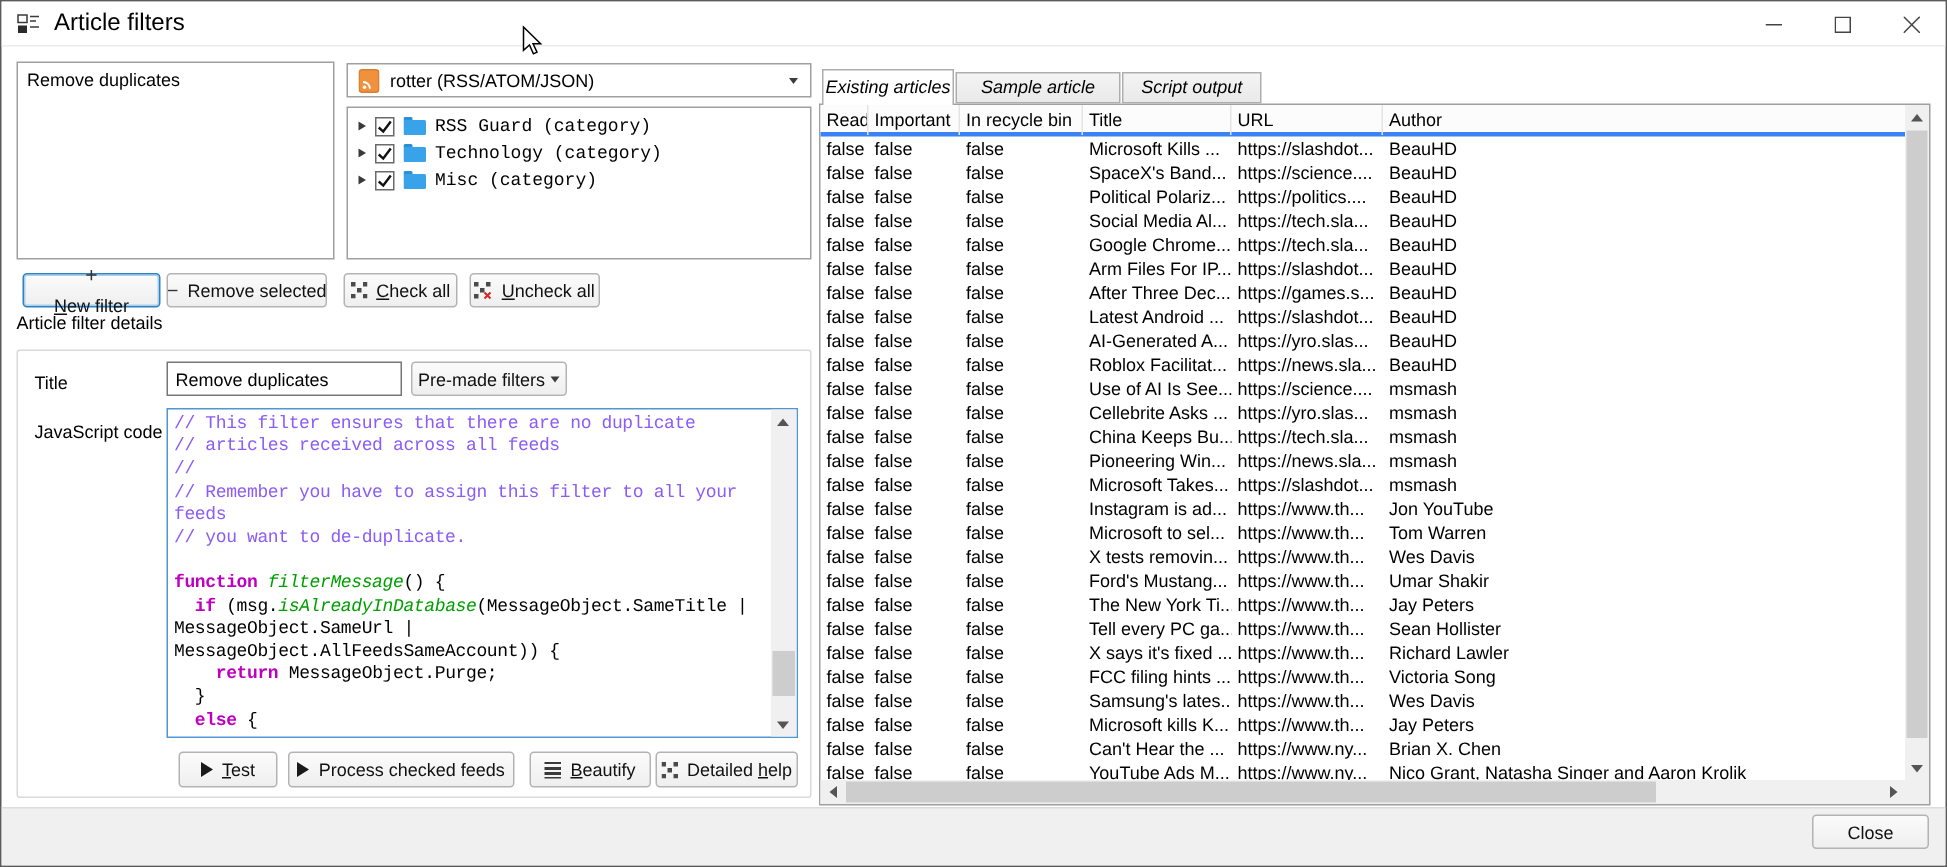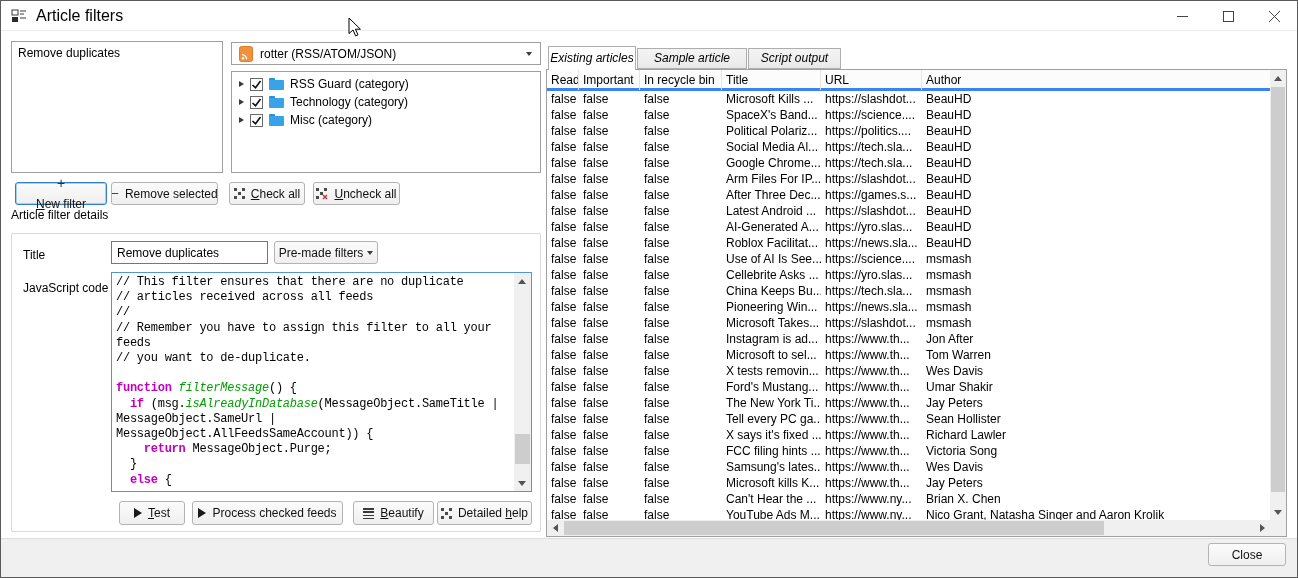--- a/index.html
+++ b/index.html
@@ -36,34 +36,34 @@
   .checkbox { width:13px; height:13px; border:1px solid #6a6a6a; background:#fff;
               display:flex; align-items:center; justify-content:center; flex:0 0 13px; }
 
   
   #filter-list { left:10px; top:40px; width:212px; height:132px; }
   .list-item { padding:4px 6px 2px 6px; font-size:12px; }
   #account-combo { left:230px; top:41px; width:310px; height:23px; display:flex; align-items:center; }
   #account-combo .caret-down { position:absolute; right:8px; top:9px; }
   #feed-tree { left:230px; top:70px; width:310px; height:102px; padding-top:3px; }
   .tree-row { display:flex; align-items:center; height:18px; padding-left:7px; gap:6px; }
-  .tree-label { white-space:nowrap; }
+  .tree-label { white-space:nowrap;font-family:Liberation Mono, monospace; }
 
   
   #details-label { position:absolute; left:10px; top:207px; }
   #groupbox { position:absolute; left:10px; top:232px; width:530px; height:299px;
               border:1px solid #d9d9d9; border-radius:2px; }
   .field-label { position:absolute; color:#000; }
   #title-input { position:absolute; left:110px; top:240px; width:157px; height:23px;
                  border:1px solid #767676; padding:0 5px; font:12px "Liberation Sans",sans-serif; }
   #code-editor { position:absolute; left:110px; top:271px; width:421px; height:220px;
                  background:#fff; border:1px solid #4f97d4; }
   #code-content { position:absolute; left:4px; top:2px; right:18px; bottom:1px; overflow:hidden;
                   font:12px/15.2px "Liberation Mono", monospace; letter-spacing:-0.25px; white-space:pre; }
-  .tok-cm { color:#000000; }
+  .tok-cm { color:#8b5cf6; }
   .tok-kw { color:#c000c0; font-weight:bold; }
   .tok-fn { color:#00a000; font-style:italic; }
   .tok-pl { color:#000; }
 
   
   .sb { position:absolute; background:#f0f0f0; }
   .sb-thumb { position:absolute; background:#cdcdcd; }
   .sb-arr { position:absolute; width:16px; height:16px; display:flex; align-items:center; justify-content:center; }
   .tri-up    { width:0;height:0;border-bottom:5px solid #555;border-left:4px solid transparent;border-right:4px solid transparent; }
   .tri-down  { width:0;height:0;border-top:5px solid #555;border-left:4px solid transparent;border-right:4px solid transparent; }
@@ -300,21 +300,21 @@
       <div class="trow"><span class="tc c0">false</span><span class="tc c1">false</span><span class="tc c2">false</span><span class="tc c3">Use of AI Is See...</span><span class="tc c4">https://science....</span><span class="tc c5">msmash</span></div>
 
       <div class="trow"><span class="tc c0">false</span><span class="tc c1">false</span><span class="tc c2">false</span><span class="tc c3">Cellebrite Asks ...</span><span class="tc c4">https://yro.slas...</span><span class="tc c5">msmash</span></div>
 
       <div class="trow"><span class="tc c0">false</span><span class="tc c1">false</span><span class="tc c2">false</span><span class="tc c3">China Keeps Bu...</span><span class="tc c4">https://tech.sla...</span><span class="tc c5">msmash</span></div>
 
       <div class="trow"><span class="tc c0">false</span><span class="tc c1">false</span><span class="tc c2">false</span><span class="tc c3">Pioneering Win...</span><span class="tc c4">https://news.sla...</span><span class="tc c5">msmash</span></div>
 
       <div class="trow"><span class="tc c0">false</span><span class="tc c1">false</span><span class="tc c2">false</span><span class="tc c3">Microsoft Takes...</span><span class="tc c4">https://slashdot...</span><span class="tc c5">msmash</span></div>
 
-      <div class="trow"><span class="tc c0">false</span><span class="tc c1">false</span><span class="tc c2">false</span><span class="tc c3">Instagram is ad...</span><span class="tc c4">https://www.th...</span><span class="tc c5">Jon After</span></div>
+      <div class="trow"><span class="tc c0">false</span><span class="tc c1">false</span><span class="tc c2">false</span><span class="tc c3">Instagram is ad...</span><span class="tc c4">https://www.th...</span><span class="tc c5">Jon YouTube</span></div>
 
       <div class="trow"><span class="tc c0">false</span><span class="tc c1">false</span><span class="tc c2">false</span><span class="tc c3">Microsoft to sel...</span><span class="tc c4">https://www.th...</span><span class="tc c5">Tom Warren</span></div>
 
       <div class="trow"><span class="tc c0">false</span><span class="tc c1">false</span><span class="tc c2">false</span><span class="tc c3">X tests removin...</span><span class="tc c4">https://www.th...</span><span class="tc c5">Wes Davis</span></div>
 
       <div class="trow"><span class="tc c0">false</span><span class="tc c1">false</span><span class="tc c2">false</span><span class="tc c3">Ford's Mustang...</span><span class="tc c4">https://www.th...</span><span class="tc c5">Umar Shakir</span></div>
 
       <div class="trow"><span class="tc c0">false</span><span class="tc c1">false</span><span class="tc c2">false</span><span class="tc c3">The New York Ti...</span><span class="tc c4">https://www.th...</span><span class="tc c5">Jay Peters</span></div>
 
       <div class="trow"><span class="tc c0">false</span><span class="tc c1">false</span><span class="tc c2">false</span><span class="tc c3">Tell every PC ga...</span><span class="tc c4">https://www.th...</span><span class="tc c5">Sean Hollister</span></div>

